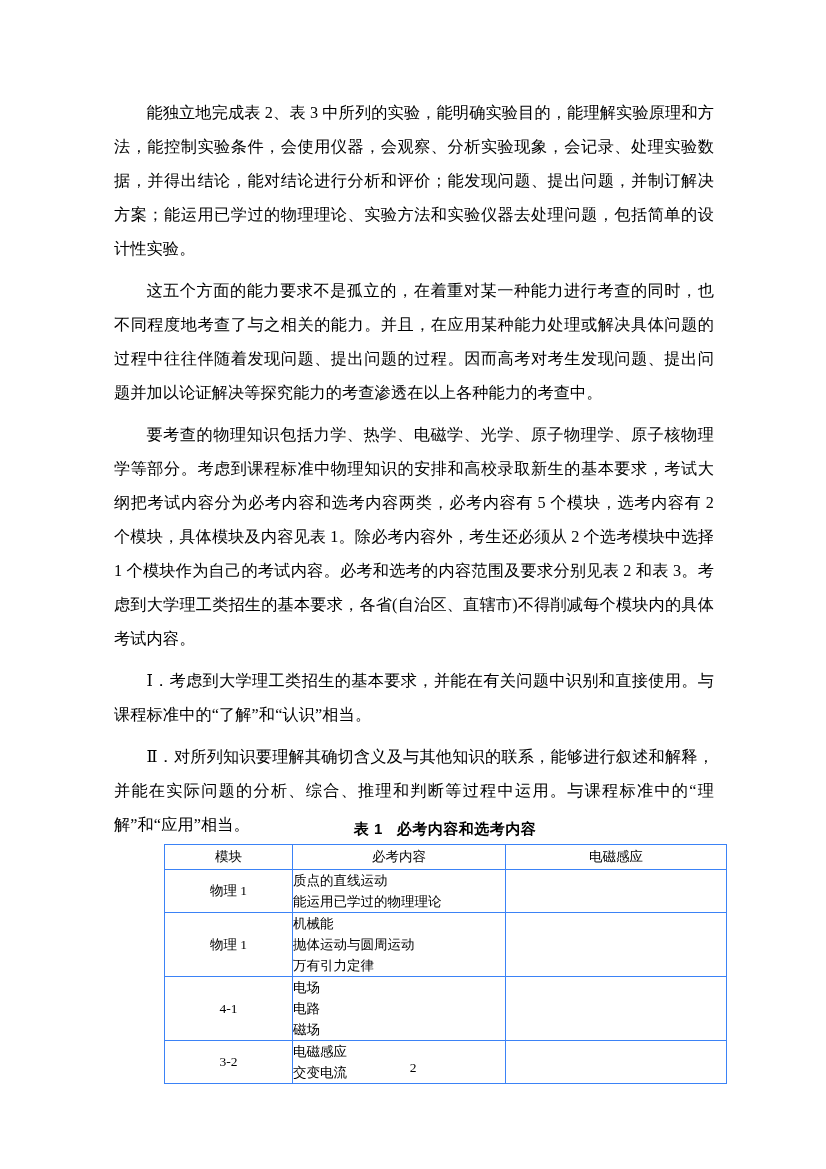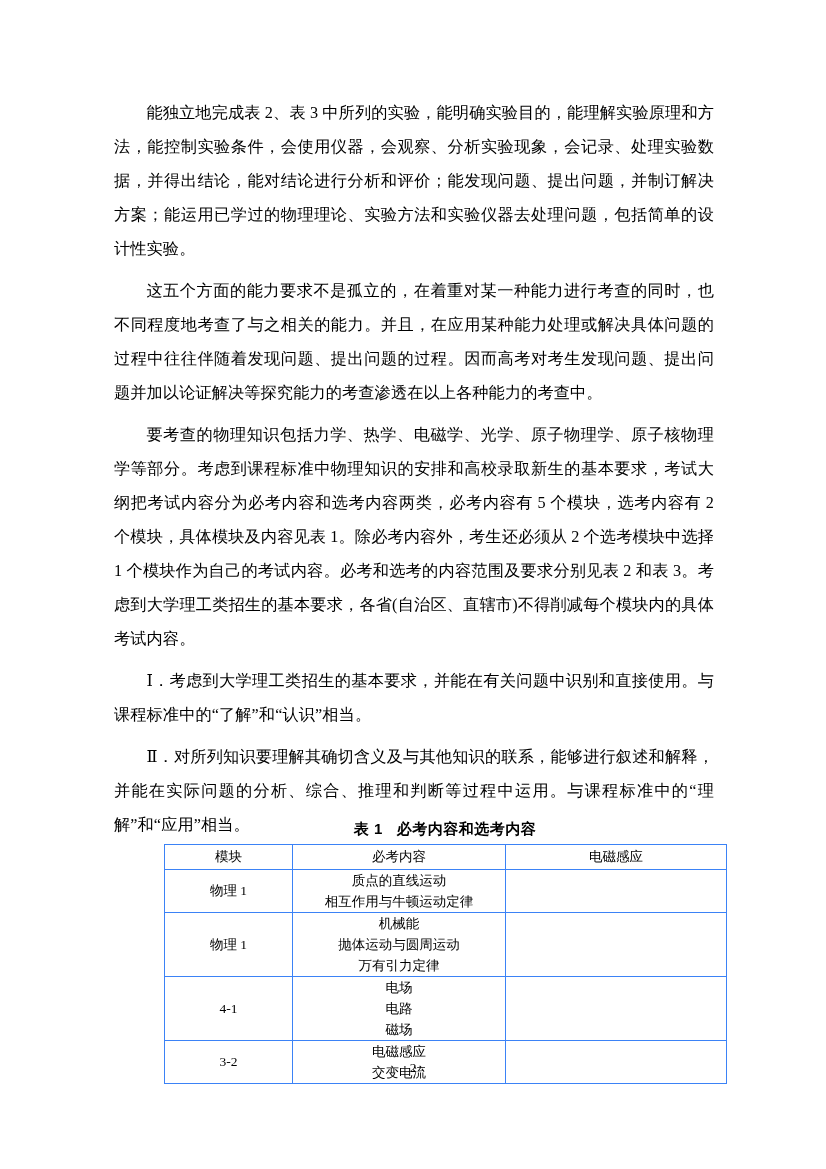--- a/index.html
+++ b/index.html
@@ -102,21 +102,21 @@
     font-size: 13.5px;
   }
 
   .module-cell {
     text-align: center;
     font-size: 13.5px;
     font-family: Liberation Serif, serif;
   }
 
   .content-cell {
-    text-align: center;
+    text-align: left;
     padding-left: 9px;
     padding-top: 3px;
     padding-bottom: 3px;
     font-size: 13.5px;
     line-height: 21px;
   }
   .content-cell .line {
     display: block;
     white-space: nowrap;
   }
@@ -173,21 +173,21 @@
           <th class="hdr-cell">必考内容</th>
           <th class="hdr-cell">电磁感应</th>
         </tr>
       </thead>
       <tbody>
 
         <tr>
           <td class="module-cell">物理 1</td>
           <td class="content-cell">
             <span class="line">质点的直线运动</span>
-            <span class="line">相互作用与牛顿运动定律</span>
+            <span class="line">能运用已学过的物理理论</span>
           </td>
           <td class="content-cell elective-cell"></td>
         </tr>
 
         <tr>
           <td class="module-cell">物理 1</td>
           <td class="content-cell">
             <span class="line">机械能</span>
             <span class="line">抛体运动与圆周运动</span>
             <span class="line">万有引力定律</span>

